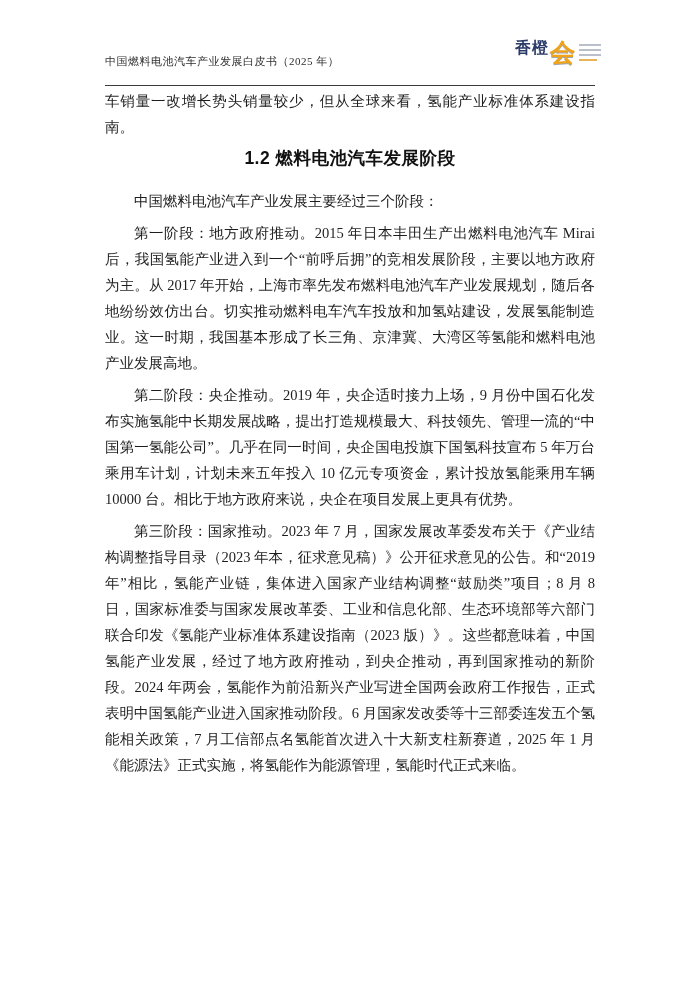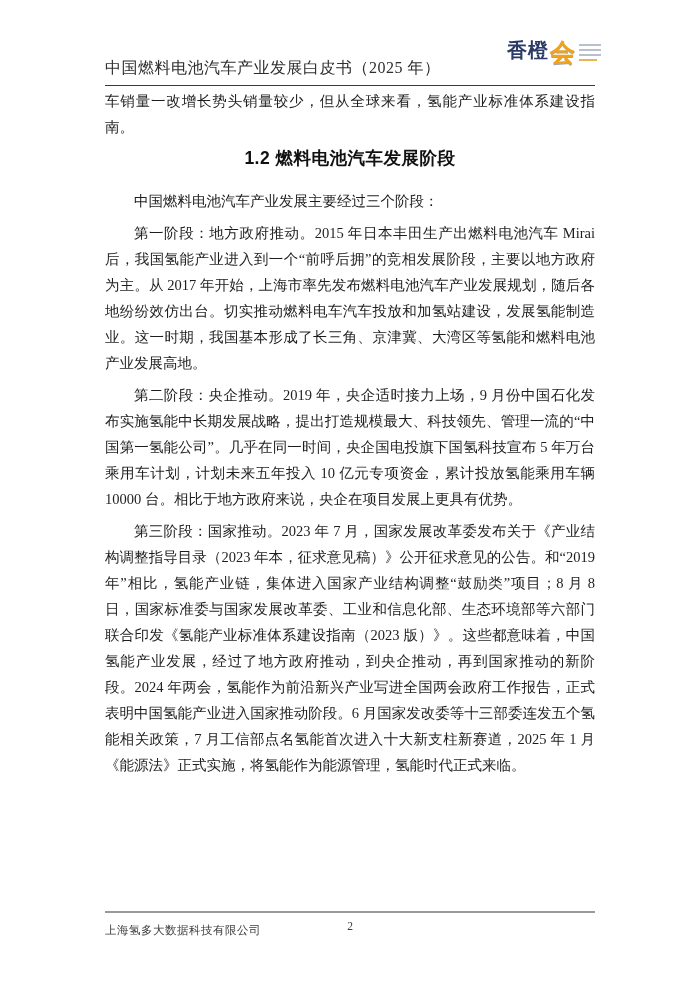--- a/index.html
+++ b/index.html
@@ -19,31 +19,31 @@
     color:var(--text);
     overflow:hidden;
     box-sizing:border-box;
   }
   
   .header{
     position:absolute;left:105px;top:0;width:490px;height:85px;
     border-bottom:1px solid var(--header-rule);
   }
   .doc-title{
-    position:absolute;left:0;bottom:6px;
-    font-size:16px;letter-spacing:.5px;color:#2e2e2e;
+    position:absolute;left:0;bottom:16px;
+    font-size:11px;letter-spacing:.5px;color:#2e2e2e;
     white-space:nowrap;
   }
   .logo{
     position:absolute;right:-6px;top:40px;
     display:flex;align-items:flex-start;line-height:1;
   }
   .logo-main{
     font-family:"Liberation Sans","DejaVu Sans",sans-serif;
-    font-weight:bold;font-size:20px;color:var(--logo-navy);
+    font-weight:bold;font-size:16px;color:var(--logo-navy);
     letter-spacing:1px;
   }
   .logo-accent{
     font-family:"Liberation Sans","DejaVu Sans",sans-serif;
     font-weight:bold;font-size:25px;color:var(--logo-gold);
     margin-left:1px;
     text-shadow:0 1px 0 rgba(43,58,103,.45);
   }
   .logo-tagline{
     display:inline-flex;flex-direction:column;gap:3px;
@@ -106,18 +106,14 @@
 
   <div class="body">
     <p>车销量一改增长势头销量较少，但从全球来看，氢能产业标准体系建设指南。</p>
     <h2>1.2 燃料电池汽车发展阶段</h2>
     <p class="indent">中国燃料电池汽车产业发展主要经过三个阶段：</p>
     <p class="indent">第一阶段：地方政府推动。2015 年日本丰田生产出燃料电池汽车 Mirai 后，我国氢能产业进入到一个“前呼后拥”的竞相发展阶段，主要以地方政府为主。从 2017 年开始，上海市率先发布燃料电池汽车产业发展规划，随后各地纷纷效仿出台。切实推动燃料电车汽车投放和加氢站建设，发展氢能制造业。这一时期，我国基本形成了长三角、京津冀、大湾区等氢能和燃料电池产业发展高地。</p>
     <p class="indent">第二阶段：央企推动。2019 年，央企适时接力上场，9 月份中国石化发布实施氢能中长期发展战略，提出打造规模最大、科技领先、管理一流的“中国第一氢能公司”。几乎在同一时间，央企国电投旗下国氢科技宣布 5 年万台乘用车计划，计划未来五年投入 10 亿元专项资金，累计投放氢能乘用车辆 10000 台。相比于地方政府来说，央企在项目发展上更具有优势。</p>
     <p class="indent">第三阶段：国家推动。2023 年 7 月，国家发展改革委发布关于《产业结构调整指导目录（2023 年本，征求意见稿）》公开征求意见的公告。和“2019 年”相比，氢能产业链，集体进入国家产业结构调整“鼓励类”项目；8 月 8 日，国家标准委与国家发展改革委、工业和信息化部、生态环境部等六部门联合印发《氢能产业标准体系建设指南（2023 版）》。这些都意味着，中国氢能产业发展，经过了地方政府推动，到央企推动，再到国家推动的新阶段。2024 年两会，氢能作为前沿新兴产业写进全国两会政府工作报告，正式表明中国氢能产业进入国家推动阶段。6 月国家发改委等十三部委连发五个氢能相关政策，7 月工信部点名氢能首次进入十大新支柱新赛道，2025 年 1 月《能源法》正式实施，将氢能作为能源管理，氢能时代正式来临。</p>
   </div>
 
-  <div class="footer">
-    <span class="footer-company">上海氢多大数据科技有限公司</span>
-    <span class="footer-pagenum">2</span>
-  </div>
 
 </div>
 
 </body></html>

